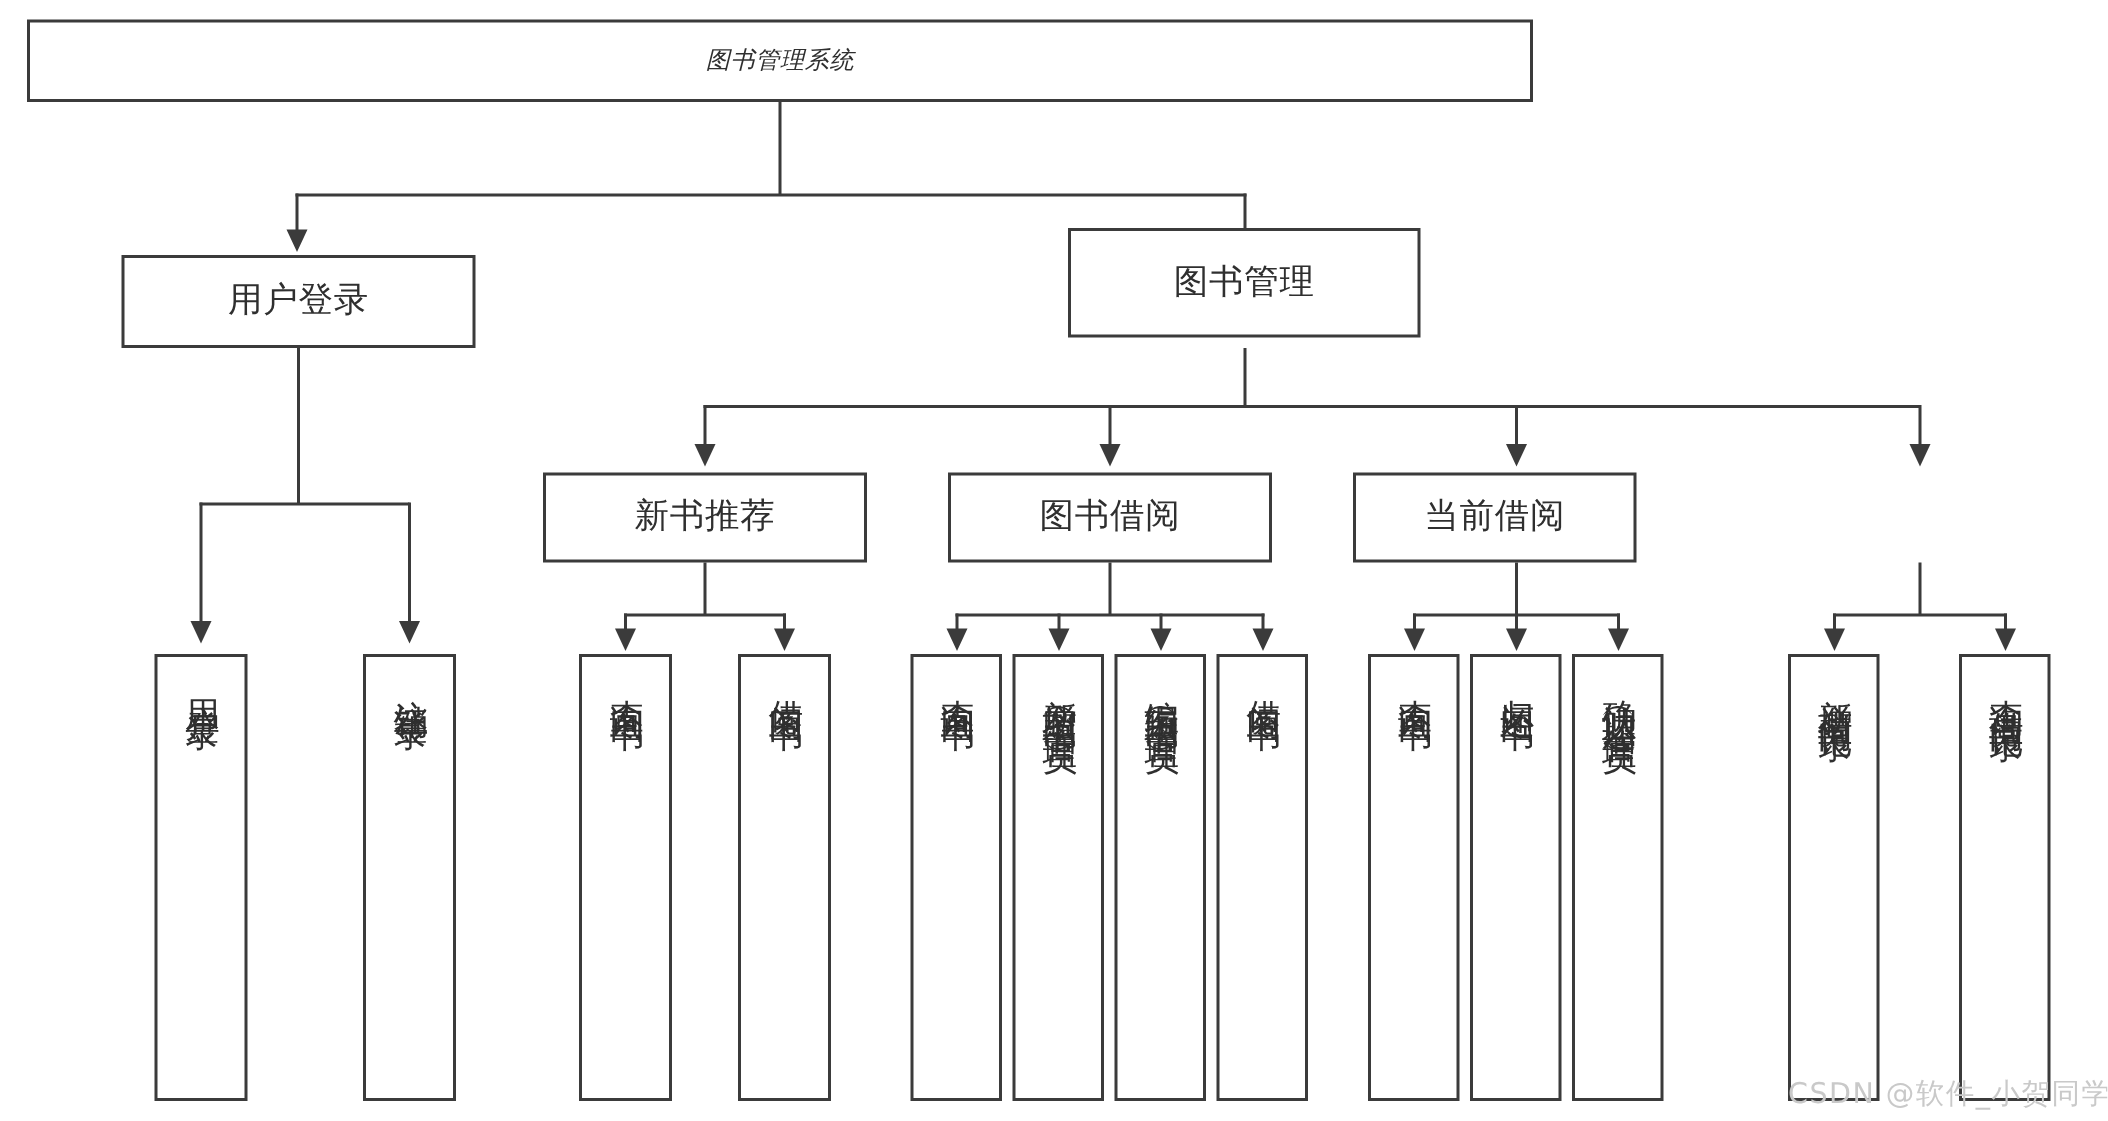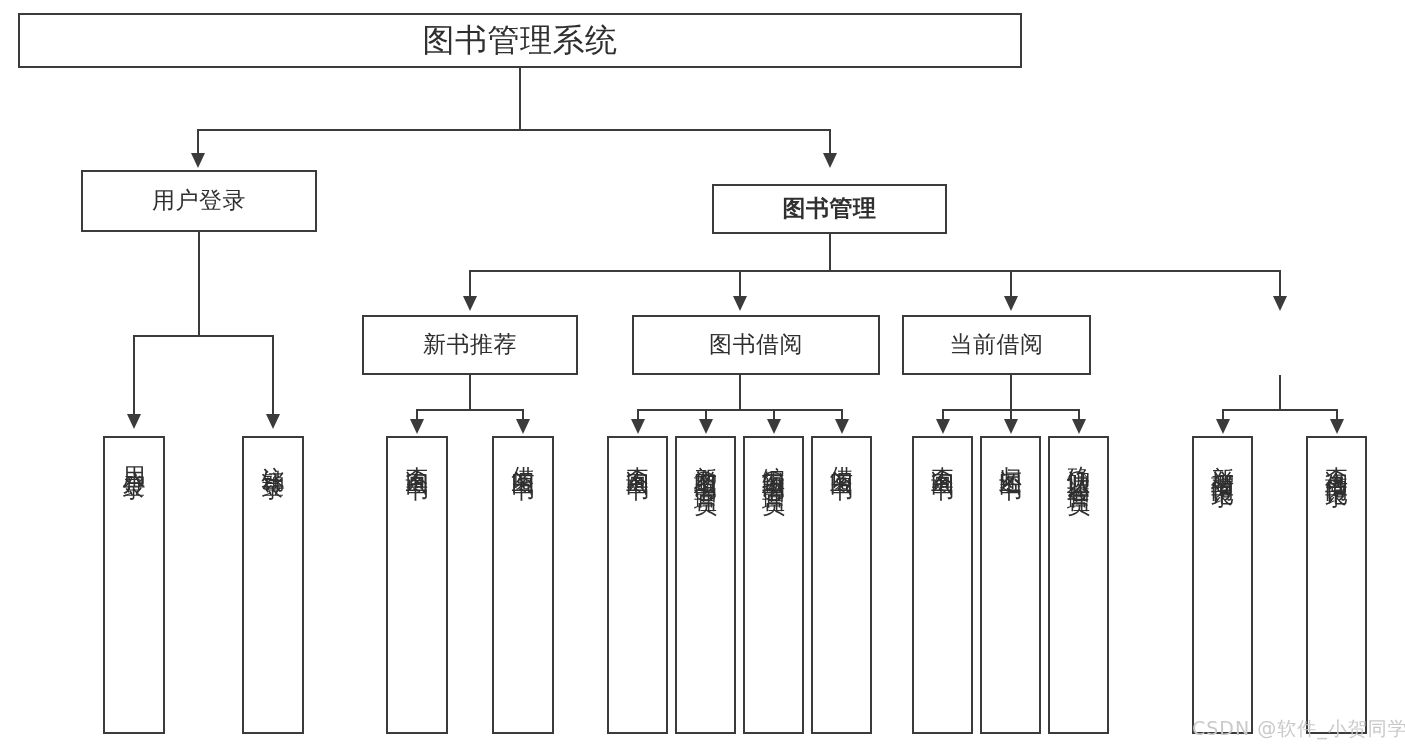--- a/index.html
+++ b/index.html
@@ -30,21 +30,21 @@
     color:#2f2f2f;
     line-height:1.28;
     letter-spacing:0.5px;
     white-space:pre-wrap;
   }
   
   .node.h .label{
     font-size:23px;
     writing-mode:horizontal-tb;
   }
-  .node.root .label{font-size:32px;}
+  .node.root .label{font-size:16px;font-style:italic;}
   
   .node.v{
     align-items:flex-start;
     justify-content:center;
     padding-top:10px;
   }
   .node.v .label{
     writing-mode:vertical-rl;
     text-orientation:upright;
     font-size:23px;
@@ -91,21 +91,21 @@
   <div class="edge hline" style="left:197px;top:129px;width:634px;"></div>
 
   <div class="edge vline" style="left:197px;top:129px;height:26px;"></div>
   <div class="arrow" style="left:191px;top:153px;"></div>
   <div class="edge vline" style="left:829px;top:129px;height:26px;"></div>
   <div class="arrow" style="left:823px;top:153px;"></div>
 
   <div class="node h" style="left:81px;top:170px;width:236px;height:62px;">
     <span class="label">用户登录</span>
   </div>
-  <div class="node h" style="left:712px;top:184px;width:235px;height:50px;font-weight:bold;">
+  <div class="node h" style="left:712px;top:152px;width:235px;height:73px;">
     <span class="label">图书管理</span>
   </div>
 
   <div class="edge vline" style="left:198px;top:232px;height:104px;"></div>
   <div class="edge hline" style="left:133px;top:335px;width:140px;"></div>
   <div class="edge vline" style="left:133px;top:335px;height:81px;"></div>
   <div class="arrow" style="left:127px;top:414px;"></div>
   <div class="edge vline" style="left:272px;top:335px;height:81px;"></div>
   <div class="arrow" style="left:266px;top:414px;"></div>
 
@@ -124,21 +124,21 @@
   <div class="edge vline" style="left:739px;top:270px;height:28px;"></div>
   <div class="arrow" style="left:733px;top:296px;"></div>
   <div class="edge vline" style="left:1010px;top:270px;height:28px;"></div>
   <div class="arrow" style="left:1004px;top:296px;"></div>
   <div class="edge vline" style="left:1279px;top:270px;height:28px;"></div>
   <div class="arrow" style="left:1273px;top:296px;"></div>
 
   <div class="node h" style="left:362px;top:315px;width:216px;height:60px;">
     <span class="label">新书推荐</span>
   </div>
-  <div class="node h" style="left:632px;top:315px;width:248px;height:60px;">
+  <div class="node h" style="left:632px;top:315px;width:216px;height:60px;">
     <span class="label">图书借阅</span>
   </div>
   <div class="node h" style="left:902px;top:315px;width:189px;height:60px;">
     <span class="label">当前借阅</span>
   </div>
 
   <div class="edge vline" style="left:469px;top:375px;height:35px;"></div>
   <div class="edge hline" style="left:416px;top:409px;width:108px;"></div>
   <div class="edge vline" style="left:416px;top:409px;height:12px;"></div>
   <div class="arrow" style="left:410px;top:419px;"></div>

